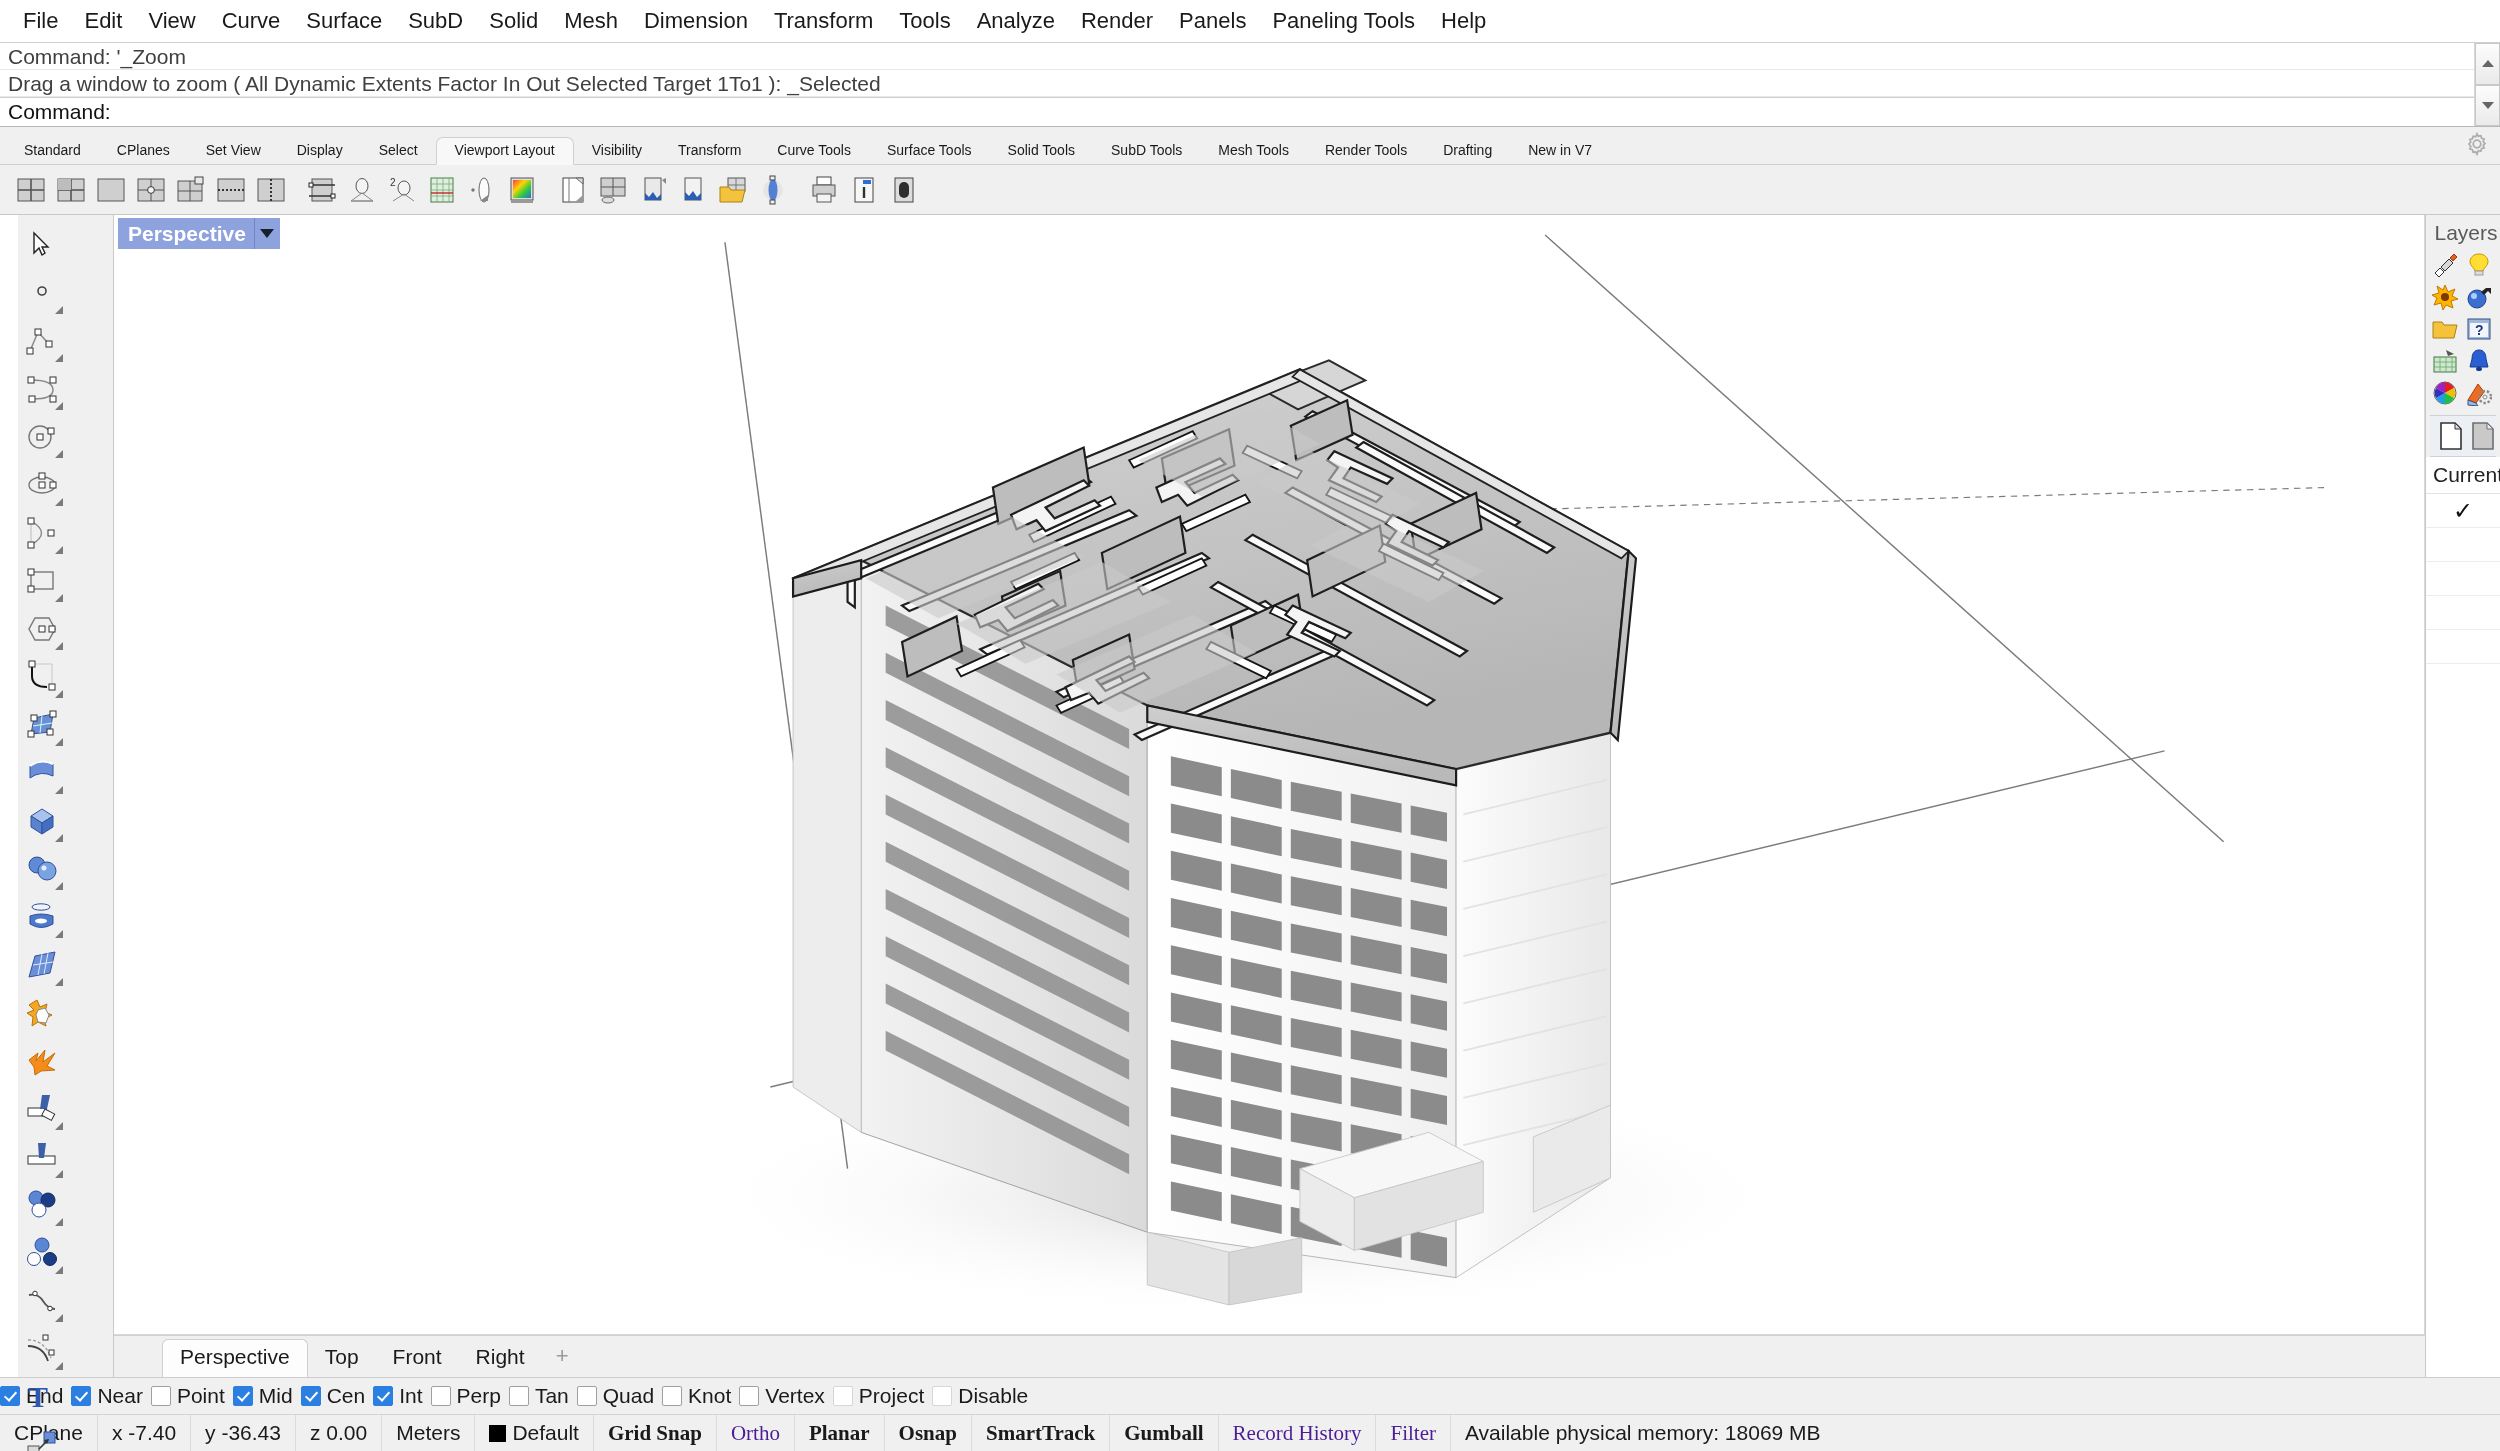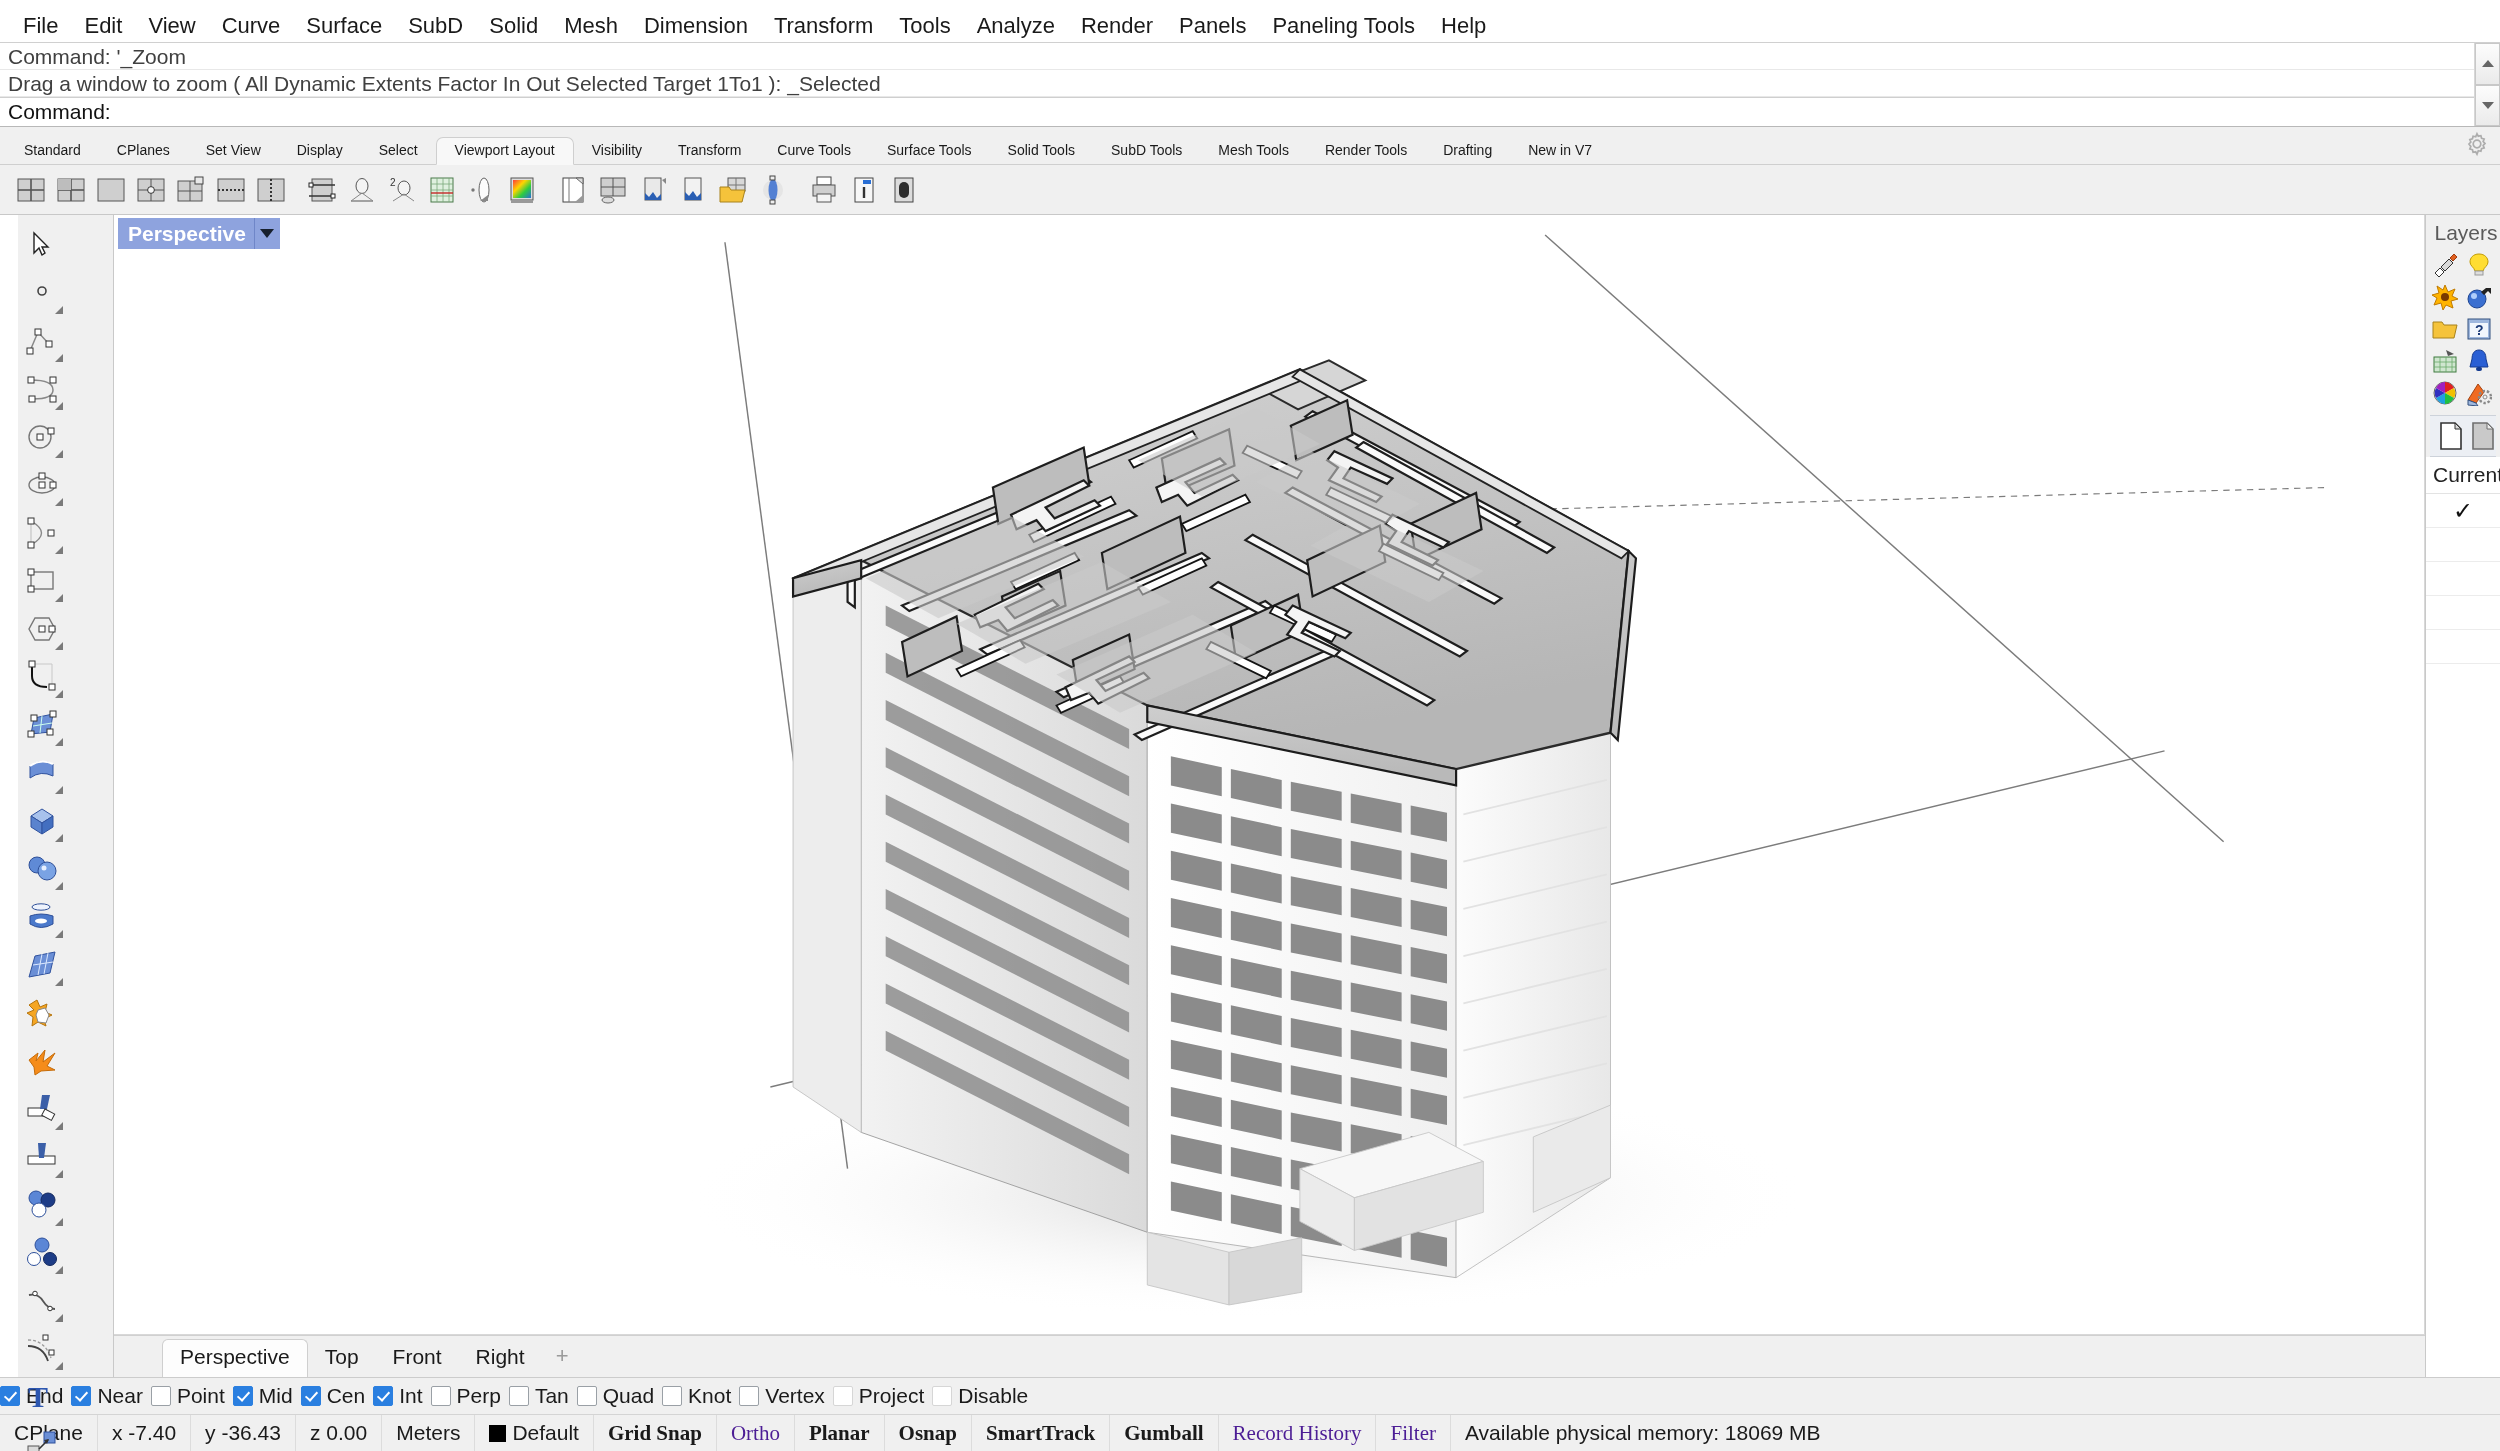--- a/index.html
+++ b/index.html
@@ -15,21 +15,21 @@
     position: relative;
     width: 2500px; height: 1451px;
     display: flex; flex-direction: column;
     background: #ffffff;
   }
 
   
   .menubar {
     height: 42px;
     background: #ffffff;
-    display: flex; align-items: flex-end;
+    display: flex; align-items: center;
     padding-left: 10px;
     flex: 0 0 42px;
     border-bottom: 1px solid #ffffff;
   }
   .menu-item {
     font-size: 22px;
     color: #1a1a1a;
     padding: 2px 13px;
     cursor: default;
     white-space: nowrap;

